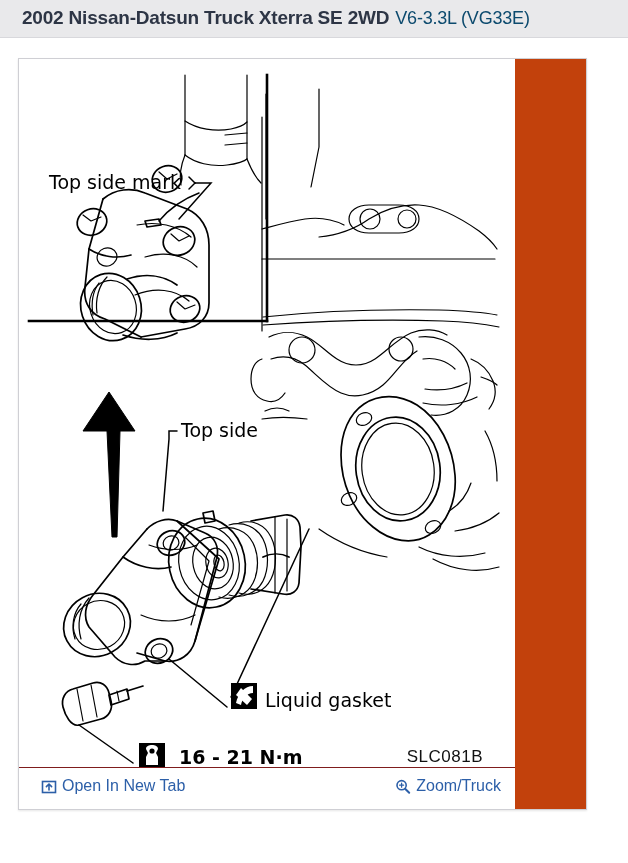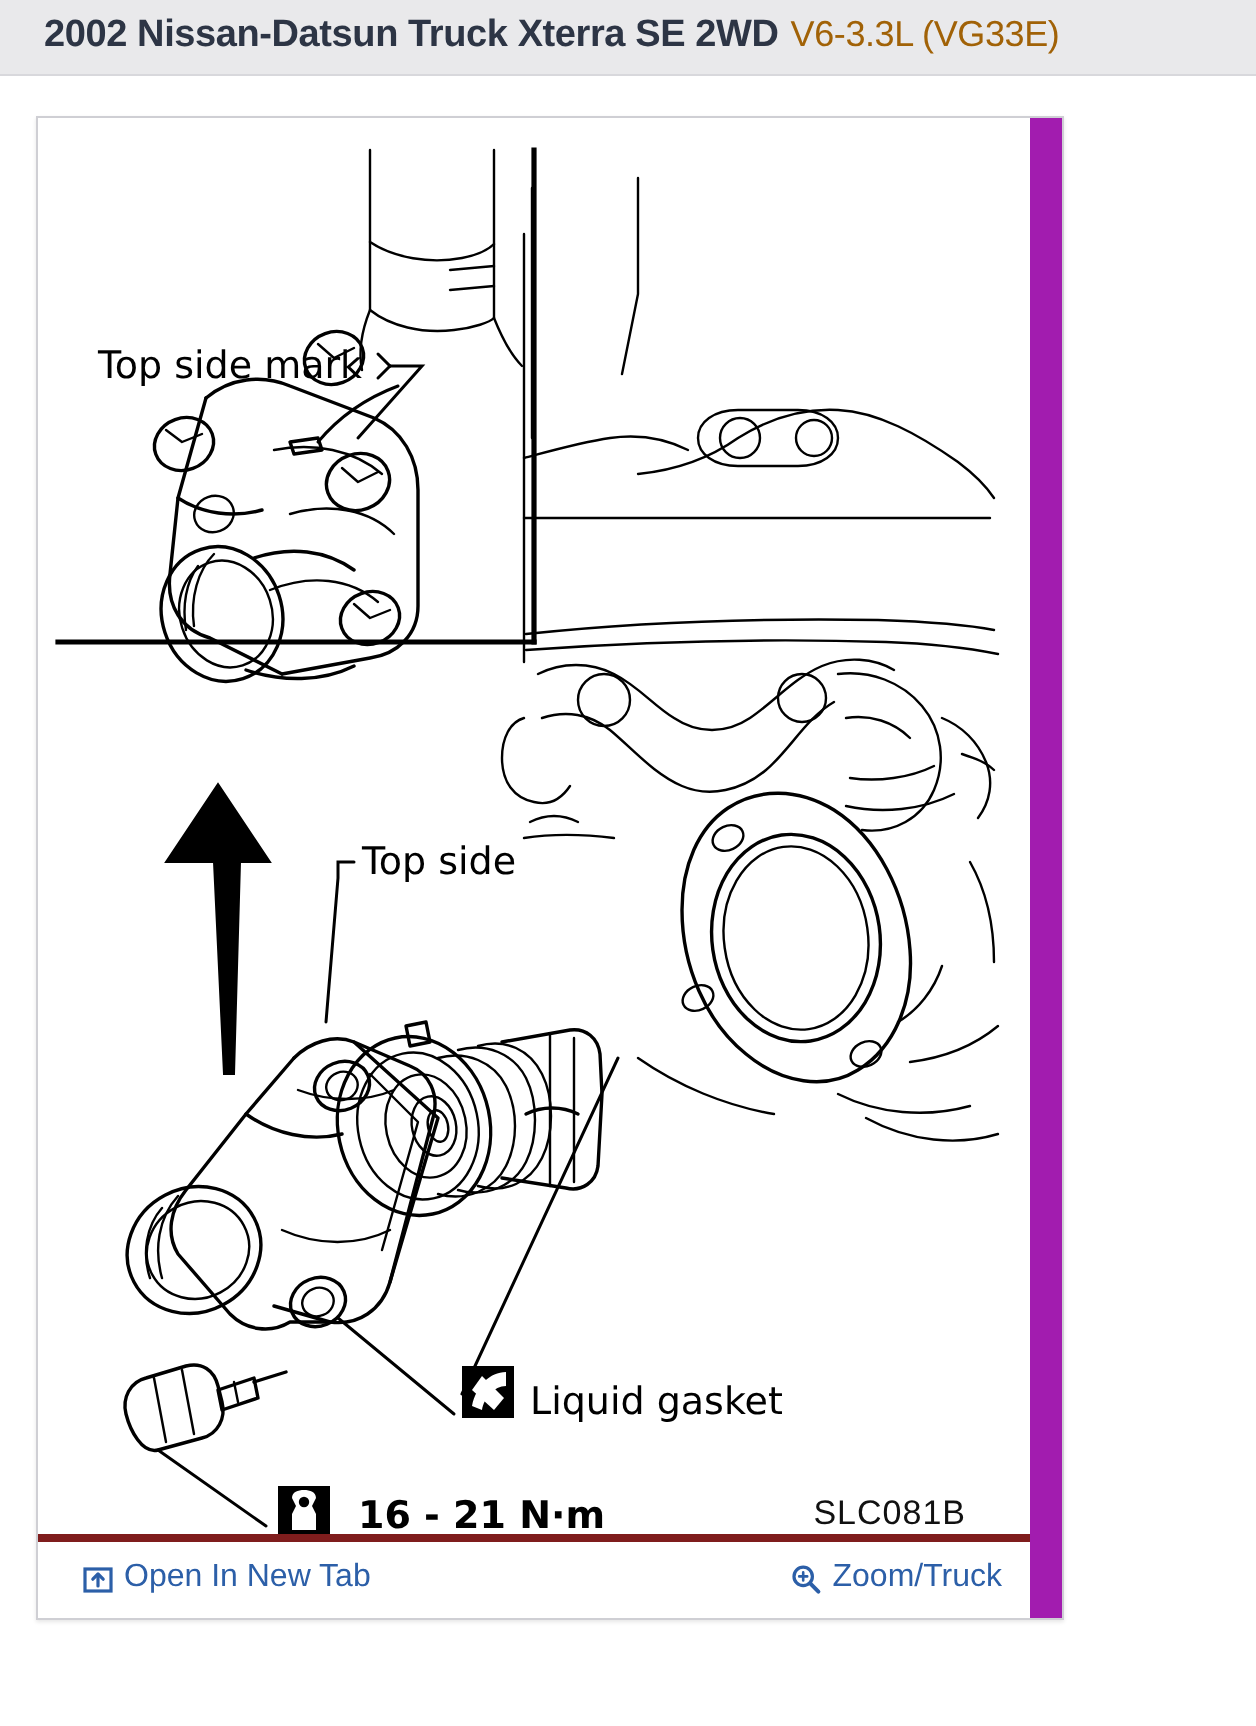--- a/index.html
+++ b/index.html
@@ -35,33 +35,33 @@
   #vehicle-title {
     font-size: 19px;
     font-weight: bold;
     color: #2d3545;
     letter-spacing: -0.2px;
     margin-top: 43px;
   }
   #engine-spec {
     font-size: 18px;
     font-weight: normal;
-    color: #a16207;
+    color: #0c4a6e;
     letter-spacing: -0.2px;
     margin-left: 6px;
   }
 
   
   #content-panel {
     position: absolute;
     left: 18px;
     top: 58px;
-    width: 514px;
+    width: 569px;
     height: 752px;
-    background: #a21caf;
+    background: #c2410c;
     border: 1px solid #cfcfd4;
     box-sizing: border-box;
     box-shadow: 0 1px 2px rgba(0,0,0,0.10);
   }
 
   
   #diagram-area {
     position: absolute;
     left: 0; top: 0;
     width: 496px;
@@ -85,21 +85,21 @@
     letter-spacing: 0.5px;
   }
 
   
   #image-toolbar {
     position: absolute;
     left: 0;
     bottom: 0;
     width: 496px;
     height: 42px;
-    border-top: 4px solid #7f1d1d;
+    border-top: 1px solid #7f1d1d;
     box-sizing: border-box;
     background: #ffffff;
   }
   .tool-link {
     position: absolute;
     top: 9px;
     display: inline-flex;
     align-items: center;
     gap: 5px;
     color: #2c5fa8;

